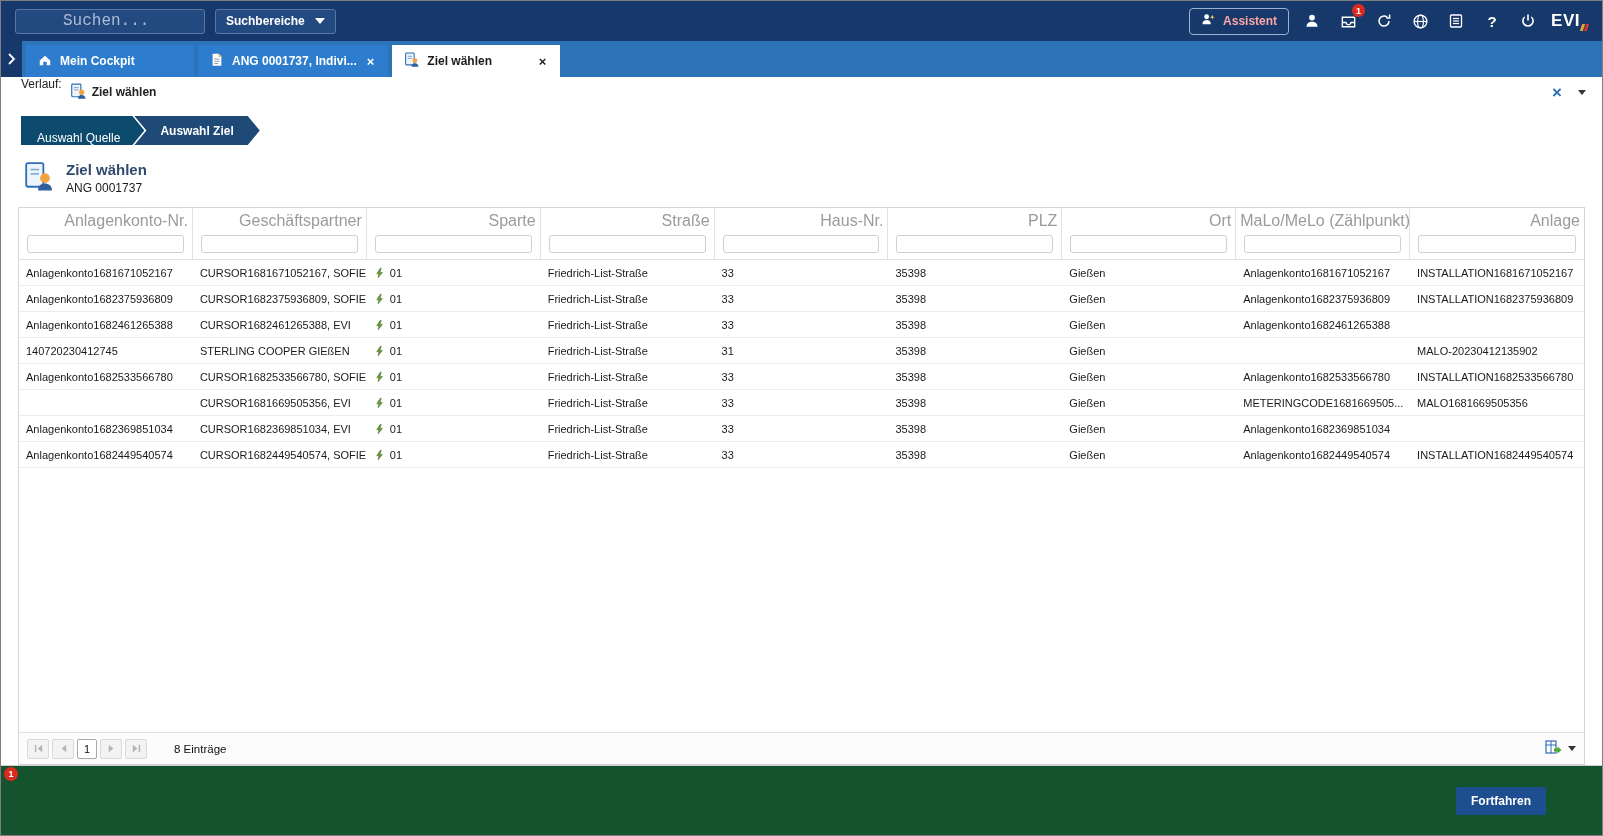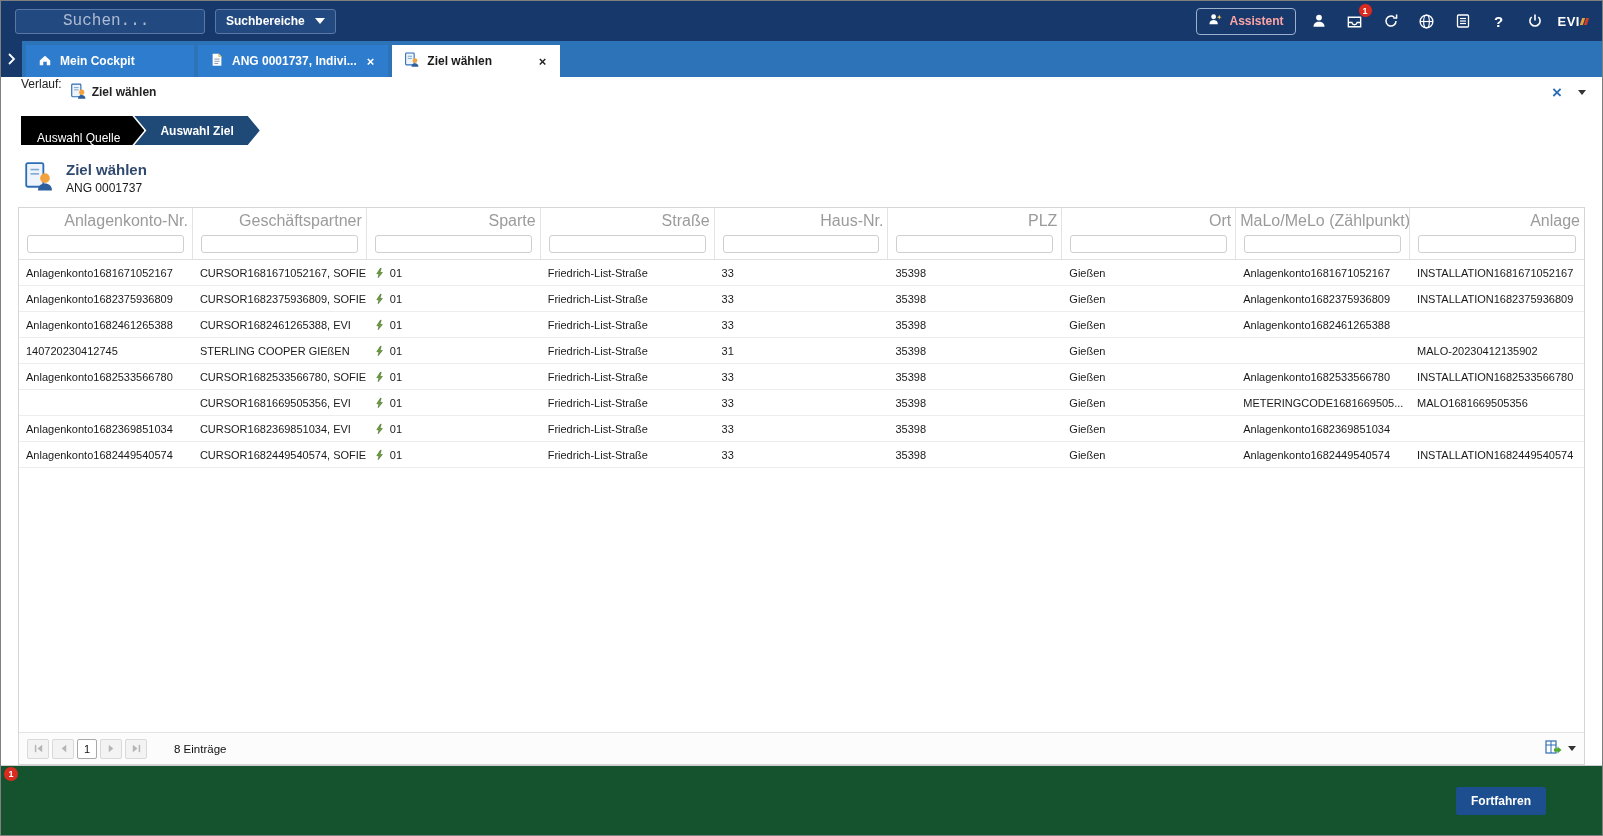--- a/index.html
+++ b/index.html
@@ -36,21 +36,21 @@
     align-items:center; gap:7px; padding:0 11px; color:#fca5a5; font-size:12px; font-weight:bold;
   }
   .tb-icon { width:26px; height:26px; display:flex; align-items:center; justify-content:center; position:relative; color:#fff; }
   .tb-icon svg { display:block; }
   .mini-badge {
     position:absolute; top:-5px; right:-5px; min-width:15px; height:15px; border-radius:8px;
     background:#d92b1f; color:#fff; font-size:9px; font-weight:bold;
     display:flex; align-items:center; justify-content:center; border:1px solid #16386b;
   }
   .help-glyph { font-size:15px; font-weight:bold; color:#fff; }
-  .brand { color:#fff; font-size:13px; font-weight:bold; letter-spacing:.5px; display:flex; align-items:center; gap:1px; }
+  .brand { color:#fff; font-size:17px; font-weight:bold; letter-spacing:.5px; display:flex; align-items:flex-end; gap:1px; }
   .brand-mark { display:flex; gap:1px; margin-top:1px; }
   .brand-mark i { display:block; width:3px; height:7px; transform:skewX(-18deg); }
   .brand-mark i:nth-child(1){ background:#e8a33d; }
   .brand-mark i:nth-child(2){ background:#cf3b2a; }
   
   .tabbar { height:36px; background:#2d73b8; display:flex; align-items:flex-end; position:relative; flex:0 0 auto; }
   .sidebar-toggle { position:absolute; left:0; top:0; bottom:0; width:21px; background:#16386b; display:flex; align-items:center; justify-content:center; }
   .tabs { margin-left:25px; display:flex; gap:4px; height:32px; }
   .tab {
     display:flex; align-items:center; gap:8px; padding:0 12px; background:#2d7ccd;
@@ -63,21 +63,21 @@
   .content { flex:1; background:#fff; display:flex; flex-direction:column; min-height:0; }
   .history-row { height:30px; display:flex; gap:8px; padding:0 16px 0 20px; font-size:12px; color:#222; flex:0 0 auto; }
   .history-label { color:#222; }
   .history-item { display:flex; align-items:center; gap:6px; font-weight:600; }
   .history-right { margin-left:auto; display:flex; align-items:center; gap:16px; }
   .view-close { color:#2d6db5; font-size:17px; font-weight:bold; line-height:1; }
   
   .wizard { display:flex; margin:9px 0 14px 20px; height:29px; flex:0 0 auto; }
   .step { position:relative; display:flex; align-items:center; color:#fff; font-size:12px; white-space:nowrap; }
   .step1 {
-    background:#000000; padding:14px 24px 0 16px;
+    background:#0c4a6e; padding:14px 24px 0 16px;
     clip-path:polygon(0 0, calc(100% - 12px) 0, 100% 50%, calc(100% - 12px) 100%, 0 100%);
   }
   .step2 {
     background:#1f4a78; font-weight:bold; margin-left:-10px; padding:0 26px 0 26px;
     clip-path:polygon(0 0, calc(100% - 12px) 0, 100% 50%, calc(100% - 12px) 100%, 0 100%, 12px 50%);
   }
   
   .page-head { display:flex; align-items:center; gap:13px; margin:2px 0 12px 22px; flex:0 0 auto; }
   .page-title { font-size:15px; font-weight:bold; color:#2f4a6e; }
   .page-subtitle { font-size:12px; color:#1a1a1a; margin-top:3px; }

